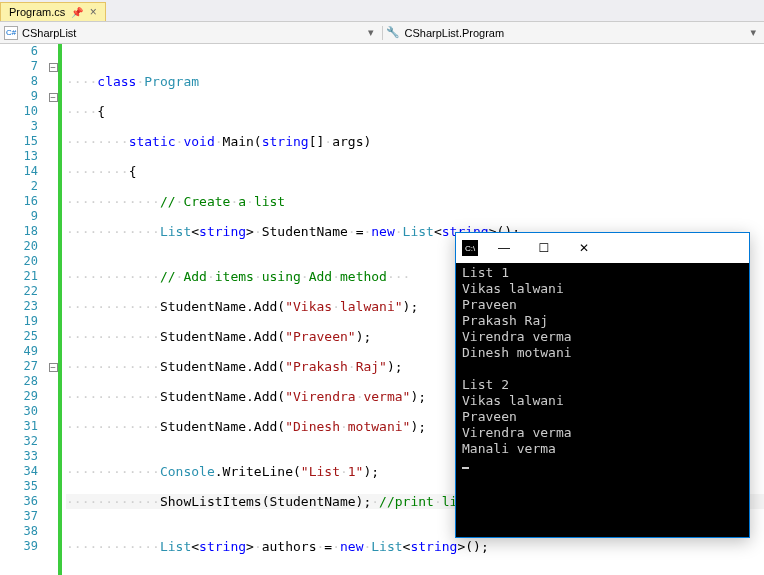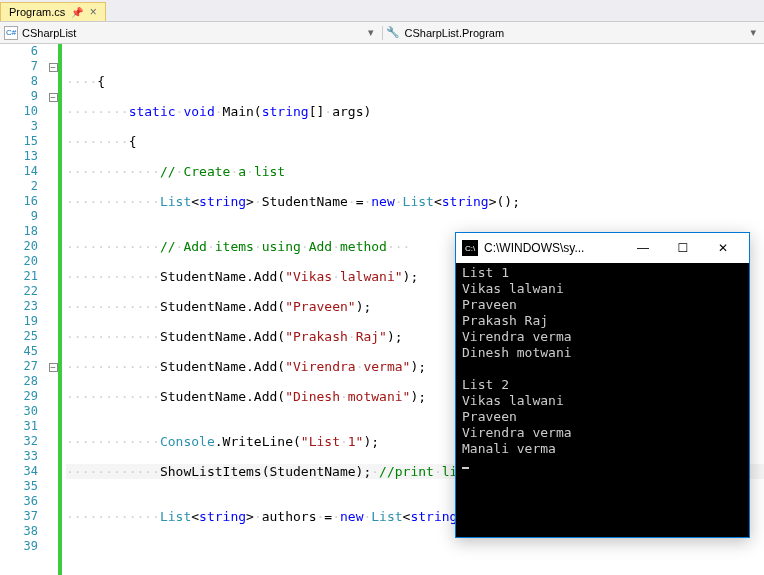--- a/index.html
+++ b/index.html
@@ -80,21 +80,21 @@
     <div>16</div>
     <div>9</div>
     <div>18</div>
     <div>20</div>
     <div>20</div>
     <div>21</div>
     <div>22</div>
     <div>23</div>
     <div>19</div>
     <div>25</div>
-    <div>45</div>
+    <div>49</div>
     <div>27</div>
     <div>28</div>
     <div>29</div>
     <div>30</div>
     <div>31</div>
     <div>32</div>
     <div>33</div>
     <div>34</div>
     <div>35</div>
     <div>36</div>
@@ -134,20 +134,21 @@
       <div>&nbsp;</div>
       <div>&nbsp;</div>
       <div>&nbsp;</div>
       <div>&nbsp;</div>
       <div>&nbsp;</div>
       <div>&nbsp;</div>
       <div>&nbsp;</div>
   </div>
   <div class="code">
 <div></div>
+<div><span class="ws"><span style="color:#d0d0d0">·</span><span style="color:#d0d0d0">·</span><span style="color:#d0d0d0">·</span><span style="color:#d0d0d0">·</span></span><span class="kw">class</span><span class="ws"><span style="color:#d0d0d0">·</span></span><span class="typ">Program</span></div>
 <div><span class="ws"><span style="color:#d0d0d0">·</span><span style="color:#d0d0d0">·</span><span style="color:#d0d0d0">·</span><span style="color:#d0d0d0">·</span></span><span class="pl">{</span></div>
 <div><span class="ws"><span style="color:#d0d0d0">·</span><span style="color:#d0d0d0">·</span><span style="color:#d0d0d0">·</span><span style="color:#d0d0d0">·</span><span style="color:#d0d0d0">·</span><span style="color:#d0d0d0">·</span><span style="color:#d0d0d0">·</span><span style="color:#d0d0d0">·</span></span><span class="kw">static</span><span class="ws"><span style="color:#d0d0d0">·</span></span><span class="kw">void</span><span class="ws"><span style="color:#d0d0d0">·</span></span><span class="pl">Main(</span><span class="kw">string</span><span class="pl">[]<span style="color:#d0d0d0">·</span>args)</span></div>
 <div><span class="ws"><span style="color:#d0d0d0">·</span><span style="color:#d0d0d0">·</span><span style="color:#d0d0d0">·</span><span style="color:#d0d0d0">·</span><span style="color:#d0d0d0">·</span><span style="color:#d0d0d0">·</span><span style="color:#d0d0d0">·</span><span style="color:#d0d0d0">·</span></span><span class="pl">{</span></div>
 <div><span class="ws"><span style="color:#d0d0d0">·</span><span style="color:#d0d0d0">·</span><span style="color:#d0d0d0">·</span><span style="color:#d0d0d0">·</span><span style="color:#d0d0d0">·</span><span style="color:#d0d0d0">·</span><span style="color:#d0d0d0">·</span><span style="color:#d0d0d0">·</span><span style="color:#d0d0d0">·</span><span style="color:#d0d0d0">·</span><span style="color:#d0d0d0">·</span><span style="color:#d0d0d0">·</span></span><span class="cm">//<span style="color:#d0d0d0">·</span>Create<span style="color:#d0d0d0">·</span>a<span style="color:#d0d0d0">·</span>list</span></div>
 <div><span class="ws"><span style="color:#d0d0d0">·</span><span style="color:#d0d0d0">·</span><span style="color:#d0d0d0">·</span><span style="color:#d0d0d0">·</span><span style="color:#d0d0d0">·</span><span style="color:#d0d0d0">·</span><span style="color:#d0d0d0">·</span><span style="color:#d0d0d0">·</span><span style="color:#d0d0d0">·</span><span style="color:#d0d0d0">·</span><span style="color:#d0d0d0">·</span><span style="color:#d0d0d0">·</span></span><span class="typ">List</span><span class="pl">&lt;</span><span class="kw">string</span><span class="pl">&gt;<span style="color:#d0d0d0">·</span>StudentName<span style="color:#d0d0d0">·</span>=<span style="color:#d0d0d0">·</span></span><span class="kw">new</span><span class="ws"><span style="color:#d0d0d0">·</span></span><span class="typ">List</span><span class="pl">&lt;</span><span class="kw">string</span><span class="pl">&gt;();</span></div>
 <div></div>
 <div><span class="ws"><span style="color:#d0d0d0">·</span><span style="color:#d0d0d0">·</span><span style="color:#d0d0d0">·</span><span style="color:#d0d0d0">·</span><span style="color:#d0d0d0">·</span><span style="color:#d0d0d0">·</span><span style="color:#d0d0d0">·</span><span style="color:#d0d0d0">·</span><span style="color:#d0d0d0">·</span><span style="color:#d0d0d0">·</span><span style="color:#d0d0d0">·</span><span style="color:#d0d0d0">·</span></span><span class="cm">//<span style="color:#d0d0d0">·</span>Add<span style="color:#d0d0d0">·</span>items<span style="color:#d0d0d0">·</span>using<span style="color:#d0d0d0">·</span>Add<span style="color:#d0d0d0">·</span>method<span style="color:#d0d0d0">·</span><span style="color:#d0d0d0">·</span><span style="color:#d0d0d0">·</span></span></div>
 <div><span class="ws"><span style="color:#d0d0d0">·</span><span style="color:#d0d0d0">·</span><span style="color:#d0d0d0">·</span><span style="color:#d0d0d0">·</span><span style="color:#d0d0d0">·</span><span style="color:#d0d0d0">·</span><span style="color:#d0d0d0">·</span><span style="color:#d0d0d0">·</span><span style="color:#d0d0d0">·</span><span style="color:#d0d0d0">·</span><span style="color:#d0d0d0">·</span><span style="color:#d0d0d0">·</span></span><span class="pl">StudentName.Add(</span><span class="str">"Vikas<span style="color:#d0d0d0">·</span>lalwani"</span><span class="pl">);</span></div>
 <div><span class="ws"><span style="color:#d0d0d0">·</span><span style="color:#d0d0d0">·</span><span style="color:#d0d0d0">·</span><span style="color:#d0d0d0">·</span><span style="color:#d0d0d0">·</span><span style="color:#d0d0d0">·</span><span style="color:#d0d0d0">·</span><span style="color:#d0d0d0">·</span><span style="color:#d0d0d0">·</span><span style="color:#d0d0d0">·</span><span style="color:#d0d0d0">·</span><span style="color:#d0d0d0">·</span></span><span class="pl">StudentName.Add(</span><span class="str">"Praveen"</span><span class="pl">);</span></div>
 <div><span class="ws"><span style="color:#d0d0d0">·</span><span style="color:#d0d0d0">·</span><span style="color:#d0d0d0">·</span><span style="color:#d0d0d0">·</span><span style="color:#d0d0d0">·</span><span style="color:#d0d0d0">·</span><span style="color:#d0d0d0">·</span><span style="color:#d0d0d0">·</span><span style="color:#d0d0d0">·</span><span style="color:#d0d0d0">·</span><span style="color:#d0d0d0">·</span><span style="color:#d0d0d0">·</span></span><span class="pl">StudentName.Add(</span><span class="str">"Prakash<span style="color:#d0d0d0">·</span>Raj"</span><span class="pl">);</span></div>
@@ -173,21 +174,20 @@
 <div></div>
 
 
 <div></div>
   </div>
 </div>
 
 <div class="console-win">
   <div class="con-title">
     <div class="con-ico">C:\</div>
-    <div class="con-text">C:\WINDOWS\sy...</div>
     <div class="con-btn">—</div>
     <div class="con-btn">☐</div>
     <div class="con-btn">✕</div>
   </div>
   <div class="con-body"><span>List 1
 Vikas lalwani
 Praveen
 Prakash Raj
 Virendra verma
 Dinesh motwani

